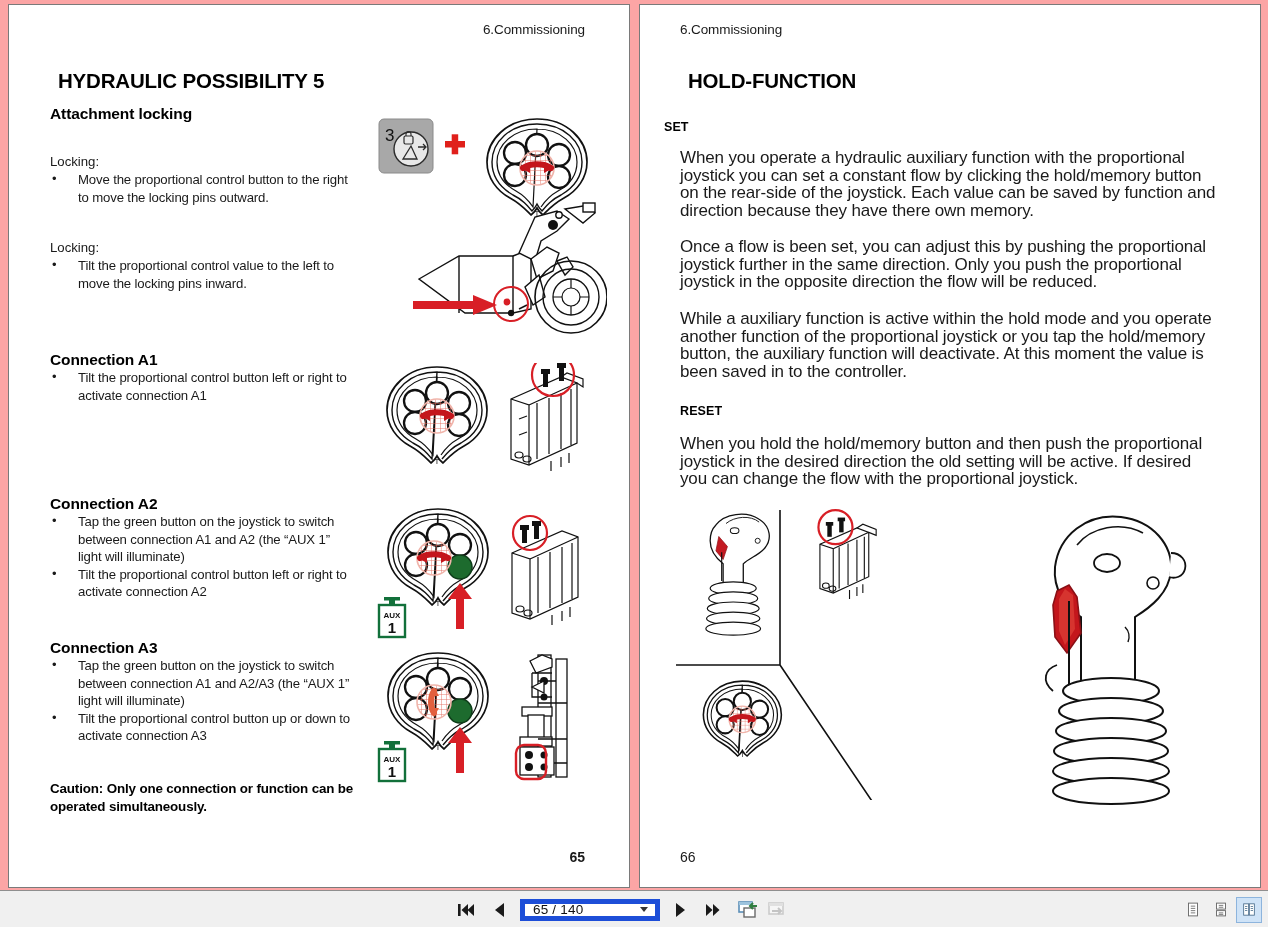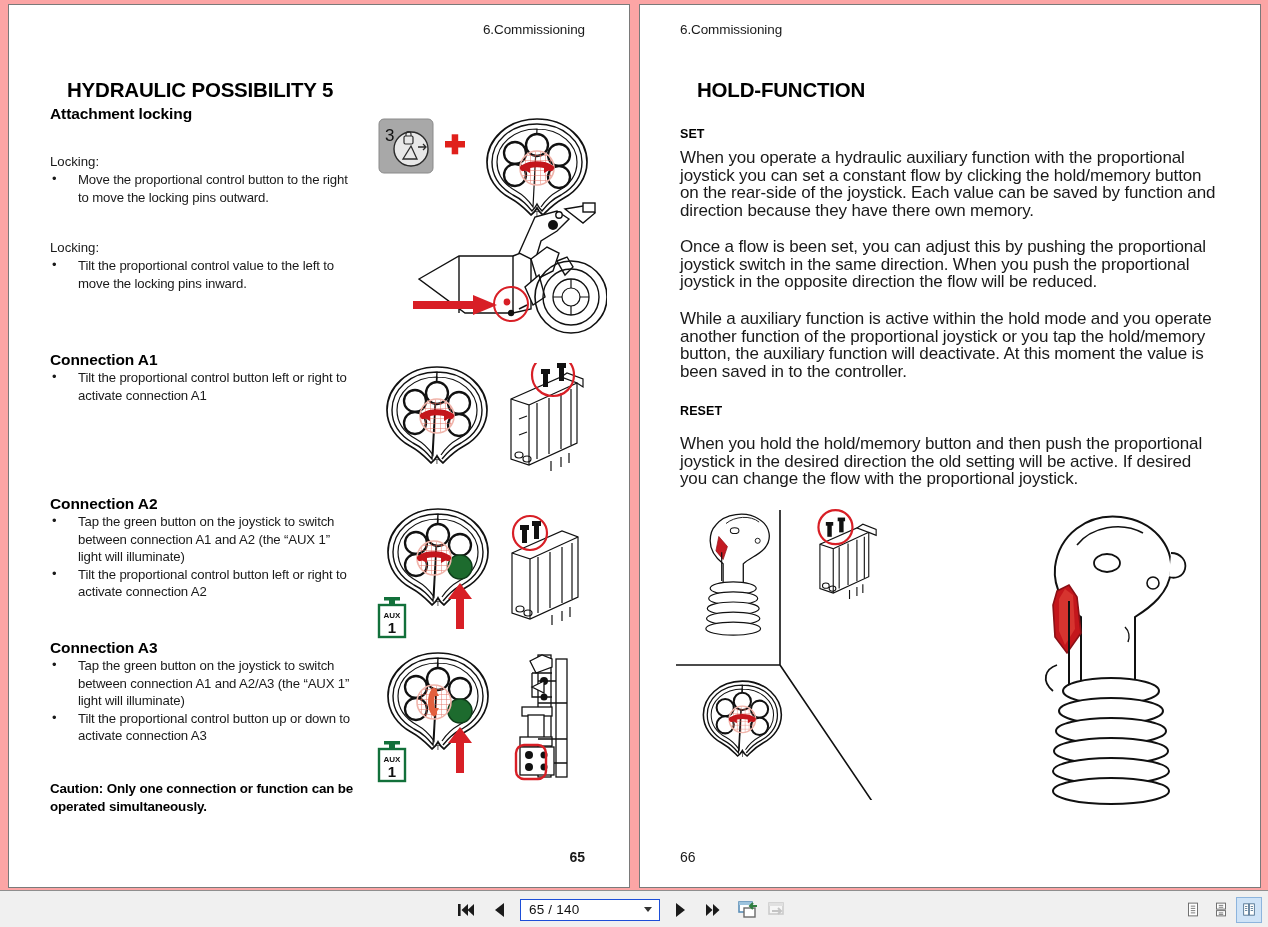--- a/index.html
+++ b/index.html
@@ -43,21 +43,21 @@
     position: absolute;
     font-size: 14px;
     color: #1a1a1a;
     bottom: 22px;
   }
   #num-left  { right: 44px; font-weight: bold; }
   #num-right { left: 40px; }
 
   h1.doc-title {
     position: absolute;
-    margin: 17px;
+    margin: 8px;
     font-size: 20.5px;
     font-weight: bold;
     color: #000;
     letter-spacing: -0.2px;
     white-space: nowrap;
   }
   #title-left  { left: 41px; top: 56px; }
   #title-right { left: 40px; top: 56px; }
 
   h2.sub {
@@ -130,21 +130,21 @@
     display: flex; align-items: center; justify-content: center;
     background: transparent; border: none; padding: 0;
     cursor: pointer;
   }
   .tb-btn svg { display:block; }
   .tb-gap { width: 6px; height: 1px; }
 
   .pagebox {
     width: 140px; height: 22px;
     background: #ffffff;
-    border: 1px solid #1d4ed8;
+    border: 5px solid #1d4ed8;
     display: flex; align-items: center;
     padding: 0 4px 0 8px;
     margin: 0 6px;
     position: relative;
   }
   .pagebox .pg-val {
     font-size: 13.5px; color: #111;
     flex: 1;
     letter-spacing: 0.2px;
   }
@@ -481,25 +481,25 @@
       </div>
     </div>
 
     <div class="page" id="page-right">
       <div class="page-inner">
 
         <div class="running-head" id="head-right">6.Commissioning</div>
 
         <h1 class="doc-title" id="title-right">HOLD-FUNCTION</h1>
 
-        <h3 class="minihead" style="left:40px; top:115px;margin-top:7px;">SET</h3>
+        <h3 class="minihead" style="left:24px; top:115px;">SET</h3>
 
         <div class="para" style="left:40px; top:144px; width:542px;">When you operate a hydraulic auxiliary function with the proportional joystick you can set a constant flow by clicking the hold/memory button on the rear-side of the joystick. Each value can be saved by function and direction because they have there own memory.</div>
 
-        <div class="para" style="left:40px; top:233px; width:532px;">Once a flow is been set, you can adjust this by pushing the proportional joystick switch in the same direction. When you push the proportional joystick in the opposite direction the flow will be reduced.</div>
+        <div class="para" style="left:40px; top:233px; width:532px;">Once a flow is been set, you can adjust this by pushing the proportional joystick further in the same direction. Only you push the proportional joystick in the opposite direction the flow will be reduced.</div>
 
         <div class="para" style="left:40px; top:305px; width:536px;">While a auxiliary function is active within the hold mode and you operate another function of the proportional joystick or you tap the hold/memory button, the auxiliary function will deactivate. At this moment the value is been saved in to the controller.</div>
 
         <h3 class="minihead" style="left:40px; top:399px;">RESET</h3>
 
         <div class="para" style="left:40px; top:430px; width:540px;">When you hold the hold/memory button and then push the proportional joystick in the desired direction the old setting will be active. If desired you can change the flow with the proportional joystick.</div>
 
         <div class="page-num" id="num-right">66</div>
 
         <div class="fig" style="left:28px; top:495px;">

